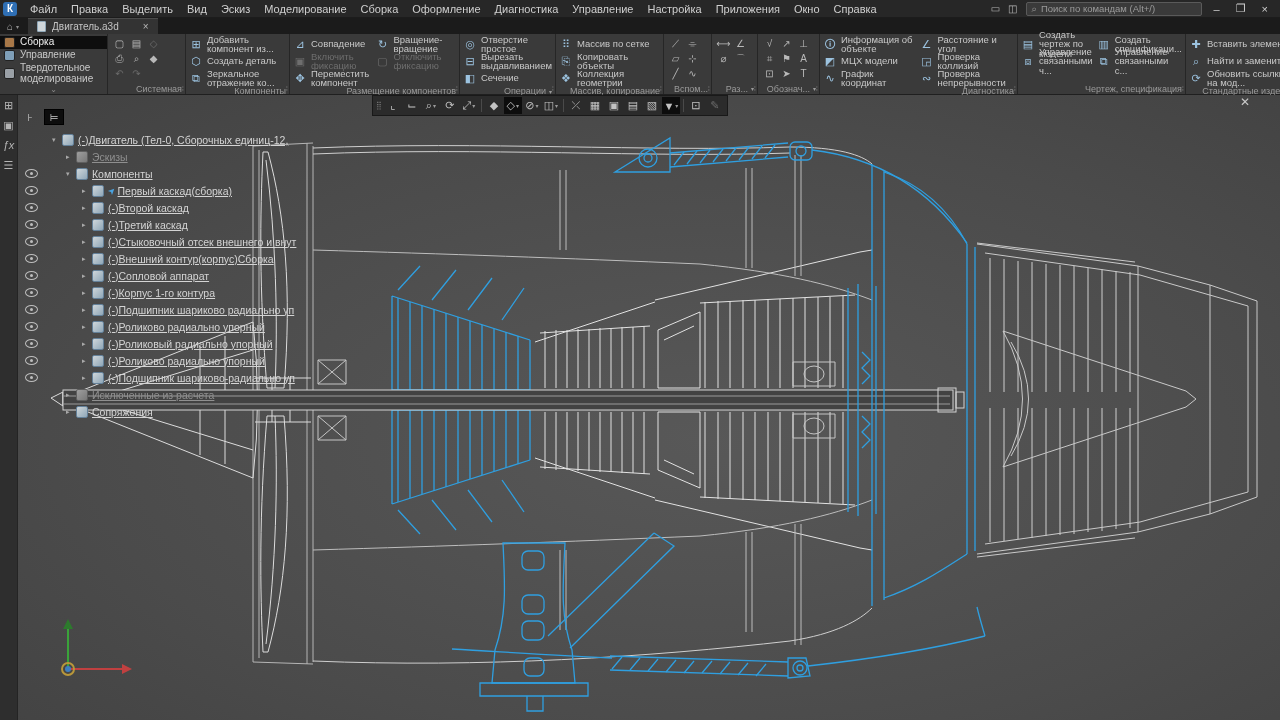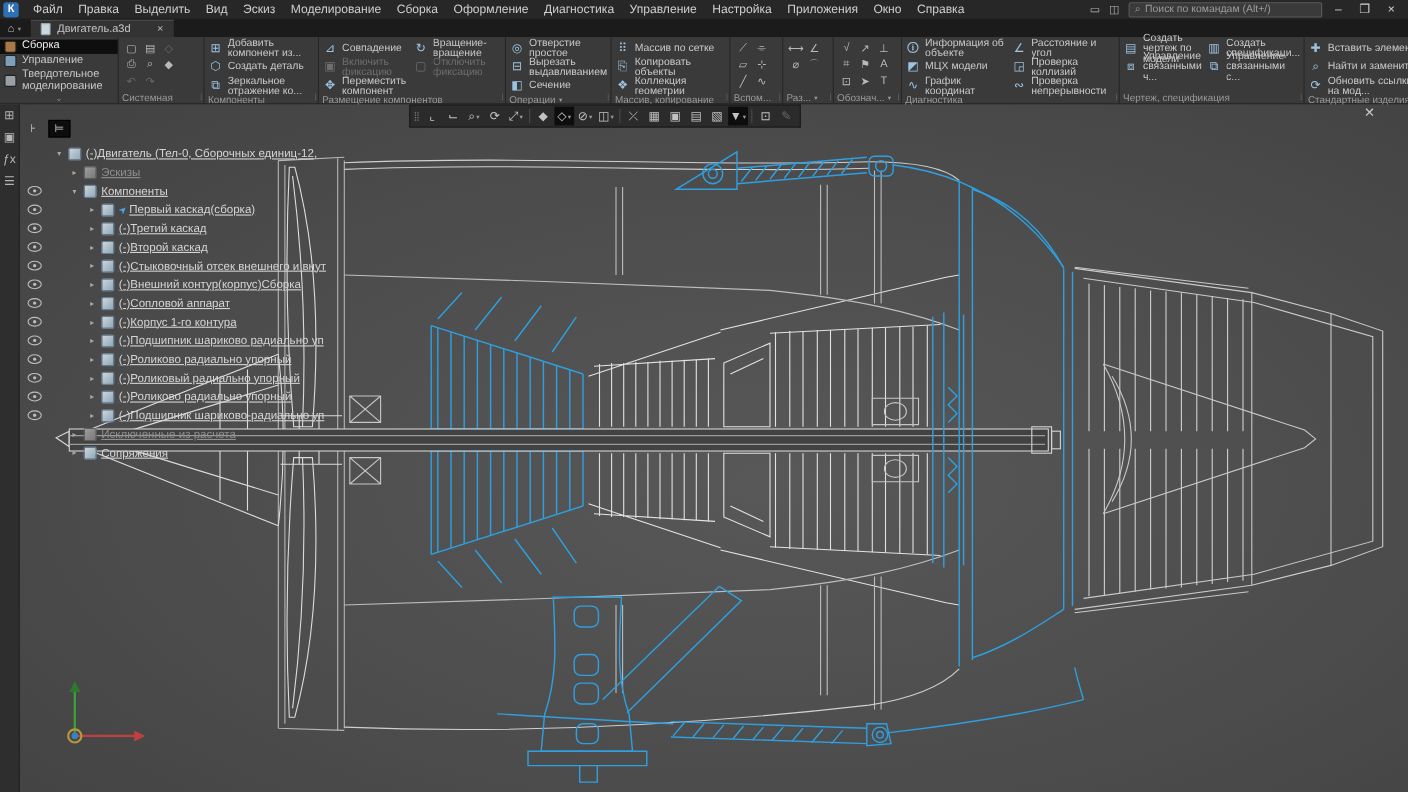--- a/index.html
+++ b/index.html
@@ -38,21 +38,21 @@
   .ic-asm{background:#a87848;} .ic-mgmt{background:#7f9fb8;} .ic-solid{background:#9aa0a6;}
   .rtabs .chev{margin-top:auto;text-align:center;color:#8a8a8a;font-size:8px;line-height:9px;}
   .rgroup{flex:none;display:flex;flex-direction:column;border-right:1px solid #262626;padding:2px 3px 0 3px;position:relative;}
   .rgroup .gbody{flex:1;display:flex;gap:2px;}
   .gcol{display:flex;flex-direction:column;gap:1px;}
   .rbtn{display:flex;align-items:center;gap:4px;font-size:9.5px;line-height:1.0;height:16px;}
   .rbtn .bico{width:14px;height:14px;flex:none;display:flex;align-items:center;justify-content:center;
     color:#9cc3e0;font-size:11px;}
   .rbtn .blabel{white-space:normal;max-width:86px;overflow:hidden;color:#c9c9c9;}
   .rbtn.disabled .blabel{color:#6e6e6e;}  .rbtn.disabled .bico{color:#6e6e6e;}
-  .gfooter{height:11px;display:flex;align-items:center;justify-content:flex-start;gap:3px;
+  .gfooter{height:11px;display:flex;align-items:center;justify-content:flex-end;gap:3px;
     color:#9a9a9a;font-size:9px;white-space:nowrap;}
   .gfooter .dots{position:absolute;right:1px;bottom:1px;color:#737373;font-size:8px;}
   .icongrid{display:grid;grid-template-columns:repeat(3,17px);grid-auto-rows:15px;align-content:start;}
   .icongrid.c2{grid-template-columns:repeat(2,17px);}
   .gico{display:flex;align-items:center;justify-content:center;color:#b9b9b9;font-size:10px;} .gico.dim{color:#6a6a6a;}
 
   
   .canvas{position:absolute;left:0;top:95px;width:1280px;height:625px;
     background:radial-gradient(ellipse at 55% 55%, #585858 0%, #4b4b4b 62%, #414141 100%);}
   .model{position:absolute;left:0;top:1px;}
@@ -547,21 +547,21 @@
       <span class="vsep"></span>
       <span class="vb">⊡</span>
       <span class="vb dim">✎</span>
     </div>
 
     <span class="canvas-x">✕</span>
 
     <div class="leftstrip">
       <span class="lsico">⊞</span>
       <span class="lsico">▣</span>
-      <span class="lsico" style="">ƒx</span>
+      <span class="lsico" style="font-style:italic">ƒx</span>
       <span class="lsico">☰</span>
     </div>
 
     <div class="treepanel">
       <div class="treetools">
         <span class="ttool">⊦</span>
         <span class="ttool on">⊨</span>
       </div>
 
       <div class="trow">
@@ -597,30 +597,30 @@
         <span class="pin">➤</span>
         <span class="tlabel">Первый каскад(сборка)</span>
       </div>
       <div class="trow">
         <span class="cell-eye">
             <span class="eye"></span>
           </span>
         <span class="tind3"></span>
         <span class="arrow">▸</span>
         <span class="nodeicon"></span>
+        <span class="tlabel">(-)Второй каскад</span>
+      </div>
+      <div class="trow">
+        <span class="cell-eye">
+            <span class="eye"></span>
+          </span>
+        <span class="tind3"></span>
+        <span class="arrow">▸</span>
+        <span class="nodeicon"></span>
         <span class="tlabel">(-)Третий каскад</span>
-      </div>
-      <div class="trow">
-        <span class="cell-eye">
-            <span class="eye"></span>
-          </span>
-        <span class="tind3"></span>
-        <span class="arrow">▸</span>
-        <span class="nodeicon"></span>
-        <span class="tlabel">(-)Второй каскад</span>
       </div>
       <div class="trow">
         <span class="cell-eye">
             <span class="eye"></span>
           </span>
         <span class="tind3"></span>
         <span class="arrow">▸</span>
         <span class="nodeicon"></span>
         <span class="tlabel">(-)Стыковочный отсек внешнего и внут</span>
       </div>

